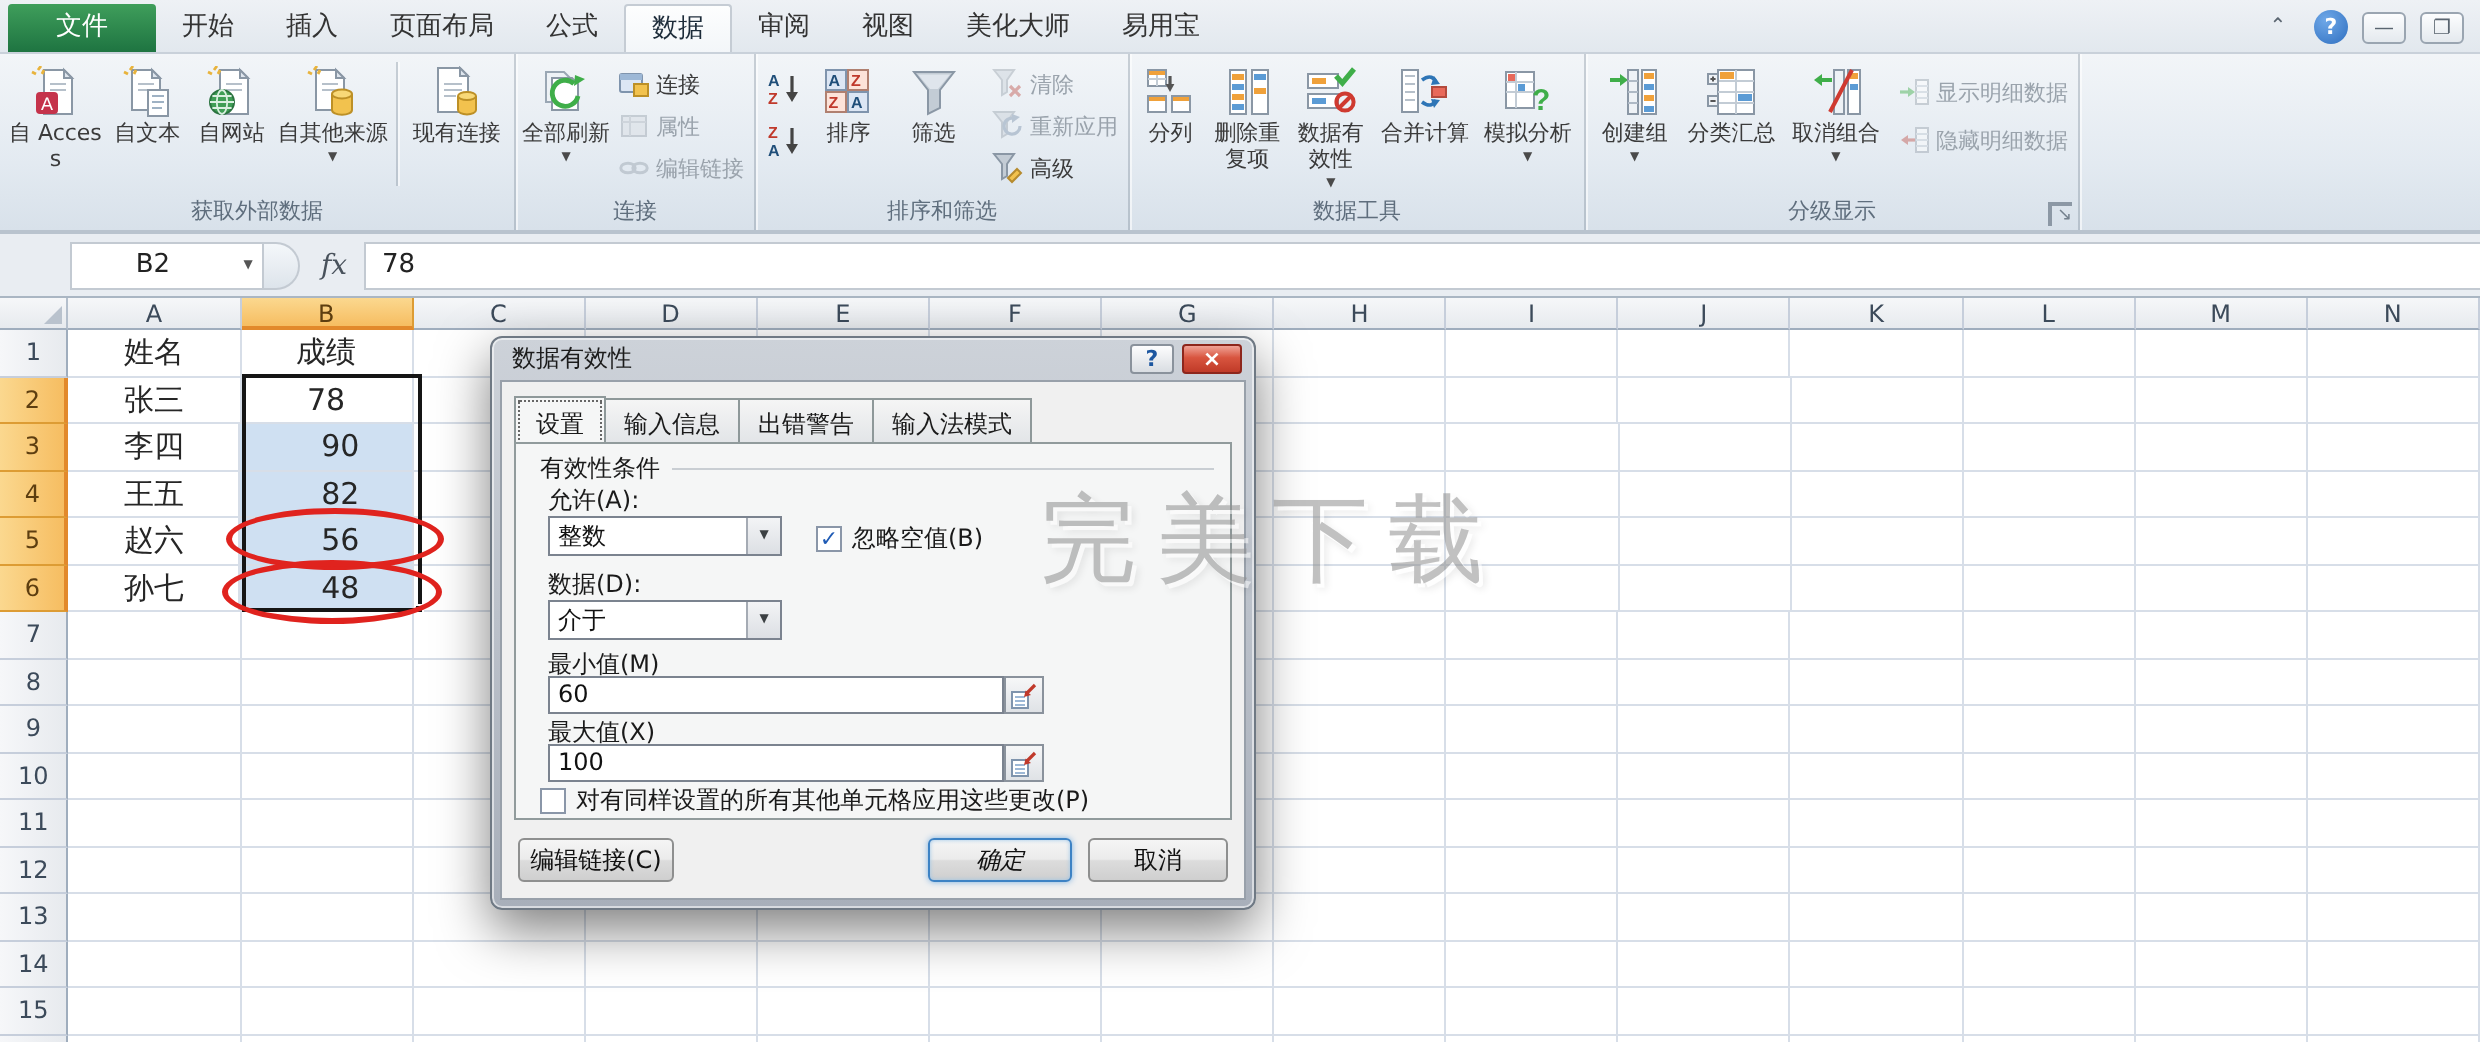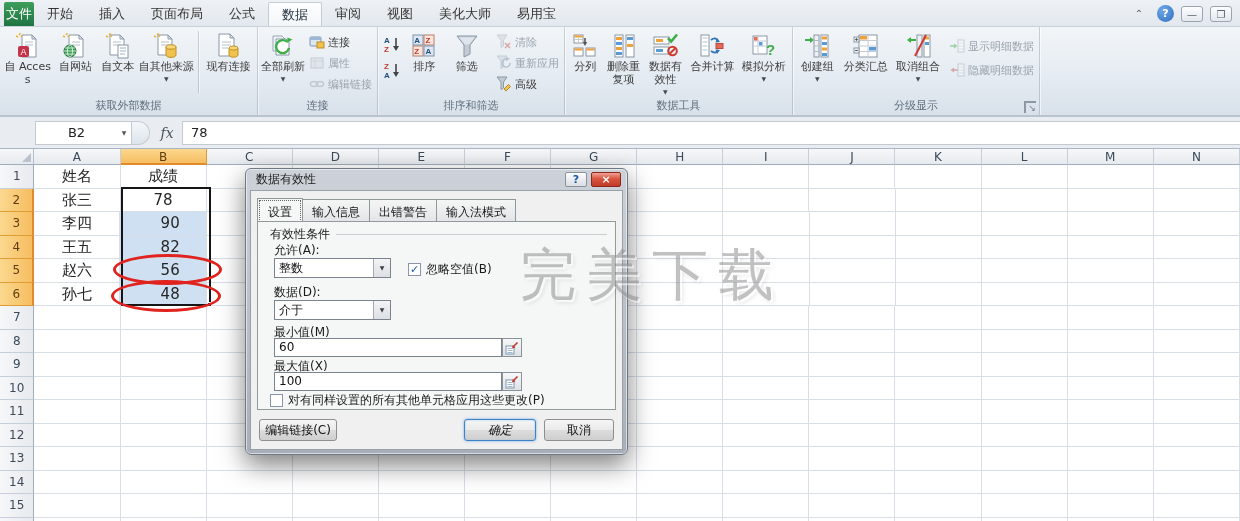--- a/index.html
+++ b/index.html
@@ -4,21 +4,21 @@
 <style>
   *{margin:0;padding:0;box-sizing:border-box;}
   html,body{width:1240px;height:521px;overflow:hidden;}
   body{font-family:"DejaVu Sans","Liberation Sans",sans-serif;font-size:12px;color:#222;}
   #app{position:relative;width:1240px;height:521px;background:#fff;overflow:hidden;}
 
   
   .tabbar{position:absolute;left:0;top:0;width:1240px;height:27px;
     background:linear-gradient(#eef1f5,#e2e8ee);border-bottom:1px solid #c9d1da;
     display:flex;align-items:flex-end;}
-  .filetab{height:24px;margin-left:4px;padding:0 2px;line-height:24px;color:#fff;
+  .filetab{height:24px;margin-left:4px;padding:0 24px;line-height:24px;color:#fff;
     background:linear-gradient(#3f9e5b,#1e7441);border-radius:2px 2px 0 0;font-size:13px;}
   .rtab{height:24px;padding:0 13px;line-height:24px;font-size:13px;color:#333;}
   .rtab.active{background:linear-gradient(#fdfefe,#f3f6f9);border:1px solid #c5ccd4;border-bottom:none;
     border-radius:2px 2px 0 0;color:#1d2c3a;}
   .winctl{position:absolute;right:8px;top:5px;display:flex;gap:7px;align-items:center;}
   .wbtn{width:22px;height:16px;text-align:center;line-height:15px;font-size:10px;color:#5a6570;}
   .wbtn.helpb{width:17px;height:17px;border-radius:50%;background:radial-gradient(circle at 35% 30%,#6fa8e8,#2f6fc0);
     color:#fff;font-weight:bold;line-height:17px;font-size:11px;}
   .wbtn.box{border:1px solid #9aa5b1;border-radius:3px;background:linear-gradient(#fcfdfe,#e4e9ee);}
 
@@ -109,21 +109,21 @@
   .rangebtn{position:absolute;width:20px;height:19px;border:1px solid #8a929c;background:linear-gradient(#f6f7f8,#dfe2e6);
     display:flex;align-items:center;justify-content:center;}
   .cbx{position:absolute;display:flex;align-items:center;gap:5px;font-size:12px;color:#1a1a1a;}
   .cbx .box{width:13px;height:13px;background:#fff;border:1px solid #8a96a8;text-align:center;
     line-height:12px;font-size:11px;font-weight:bold;color:#1f5bb5;}
   .dbtn{position:absolute;height:22px;border:1px solid #8e8f8f;border-radius:3px;font-size:12px;color:#111;
     background:linear-gradient(#f5f5f5,#ebebeb 48%,#dcdcdc 52%,#cfcfcf);text-align:center;line-height:20px;}
   .dbtn.default{border:1px solid #3c82c4;box-shadow:0 0 3px #7ab0e0, inset 0 0 2px #9cc5e8;font-style:italic;}
 
   
-  .watermark{position:absolute;left:520px;top:238px;z-index:70;font-size:56px;letter-spacing:10px;
+  .watermark{position:absolute;left:520px;top:238px;z-index:70;font-size:48px;letter-spacing:10px;
     color:#8f8f8f;opacity:.55;text-shadow:2px 2px 0 rgba(255,255,255,.9),3px 3px 4px rgba(0,0,0,.18);
     pointer-events:none;white-space:nowrap;}
 
   svg{display:block;}
 </style>
 </head>
 <body>
 
 <div id="app">
 
@@ -156,46 +156,46 @@
                 <path d="M7 2h10l4 4v18H7z" fill="#fff" stroke="#8a97a5"></path>
                 <path d="M17 2l4 4h-4z" fill="#dfe6ee" stroke="#8a97a5"></path>
                 <path d="M10 9h8M10 12h8" stroke="#b6c0ca"></path>
                 <rect x="3" y="13" width="11" height="11" rx="2" fill="#c5334b"></rect>
                 <text x="8.5" y="22" font-size="9" fill="#fff" text-anchor="middle" font-family="sans-serif">A</text>
                 <path d="M4 2l1.5-2M3 4L1 3M6 4l1-2" stroke="#e8b33c" stroke-width="1.4"></path>
               </svg>
           </span>
           <span class="rlbl">自 Access</span>
         </div>
+        <div class="rbtn" style="width:44px">
+          <span class="ric">
+            <svg width="26" height="26" viewBox="0 0 26 26">
+                <path d="M5 2h10l4 4v16H5z" fill="#fff" stroke="#8a97a5"></path>
+                <path d="M15 2l4 4h-4z" fill="#dfe6ee" stroke="#8a97a5"></path>
+                <path d="M8 9h8M8 12h8" stroke="#b6c0ca"></path>
+                <rect x="13" y="12" width="10" height="13" fill="#fff" stroke="#8a97a5"></rect>
+                <path d="M15 15h6M15 18h6M15 21h5" stroke="#9fb2c4"></path>
+                <path d="M4 2l1.5-2M3 4L1 3M6 4l1-2" stroke="#e8b33c" stroke-width="1.4"></path>
+              </svg>
+          </span>
+          <span class="rlbl">自文本</span>
+        </div>
         <div class="rbtn" style="width:48px">
           <span class="ric">
             <svg width="26" height="26" viewBox="0 0 26 26">
                 <path d="M7 2h10l4 4v18H7z" fill="#fff" stroke="#8a97a5"></path>
                 <path d="M17 2l4 4h-4z" fill="#dfe6ee" stroke="#8a97a5"></path>
                 <path d="M10 9h8M10 12h8" stroke="#b6c0ca"></path>
                 <circle cx="8" cy="18" r="6" fill="#3f9e55" stroke="#2b7340"></circle>
                 <ellipse cx="8" cy="18" rx="2.6" ry="6" fill="none" stroke="#d9efe0" stroke-width=".9"></ellipse>
                 <path d="M2 18h12M3.2 15h9.6M3.2 21h9.6" stroke="#d9efe0" stroke-width=".9"></path>
                 <path d="M4 2l1.5-2M3 4L1 3M6 4l1-2" stroke="#e8b33c" stroke-width="1.4"></path>
               </svg>
           </span>
           <span class="rlbl">自网站</span>
-        </div>
-        <div class="rbtn" style="width:44px">
-          <span class="ric">
-            <svg width="26" height="26" viewBox="0 0 26 26">
-                <path d="M5 2h10l4 4v16H5z" fill="#fff" stroke="#8a97a5"></path>
-                <path d="M15 2l4 4h-4z" fill="#dfe6ee" stroke="#8a97a5"></path>
-                <path d="M8 9h8M8 12h8" stroke="#b6c0ca"></path>
-                <rect x="13" y="12" width="10" height="13" fill="#fff" stroke="#8a97a5"></rect>
-                <path d="M15 15h6M15 18h6M15 21h5" stroke="#9fb2c4"></path>
-                <path d="M4 2l1.5-2M3 4L1 3M6 4l1-2" stroke="#e8b33c" stroke-width="1.4"></path>
-              </svg>
-          </span>
-          <span class="rlbl">自文本</span>
         </div>
         <div class="rbtn" style="width:62px">
           <span class="ric">
             <svg width="26" height="26" viewBox="0 0 26 26">
                 <path d="M5 2h10l4 4v16H5z" fill="#fff" stroke="#8a97a5"></path>
                 <path d="M15 2l4 4h-4z" fill="#dfe6ee" stroke="#8a97a5"></path>
                 <path d="M8 9h8M8 12h8" stroke="#b6c0ca"></path>
                 <path d="M13 14v8c0 1.4 2.2 2.4 5 2.4s5-1 5-2.4v-8" fill="#f2c24e" stroke="#bd9026"></path>
                 <ellipse cx="18" cy="14" rx="5" ry="2.2" fill="#f8d877" stroke="#bd9026"></ellipse>
                 <path d="M4 2l1.5-2M3 4L1 3M6 4l1-2" stroke="#e8b33c" stroke-width="1.4"></path>

